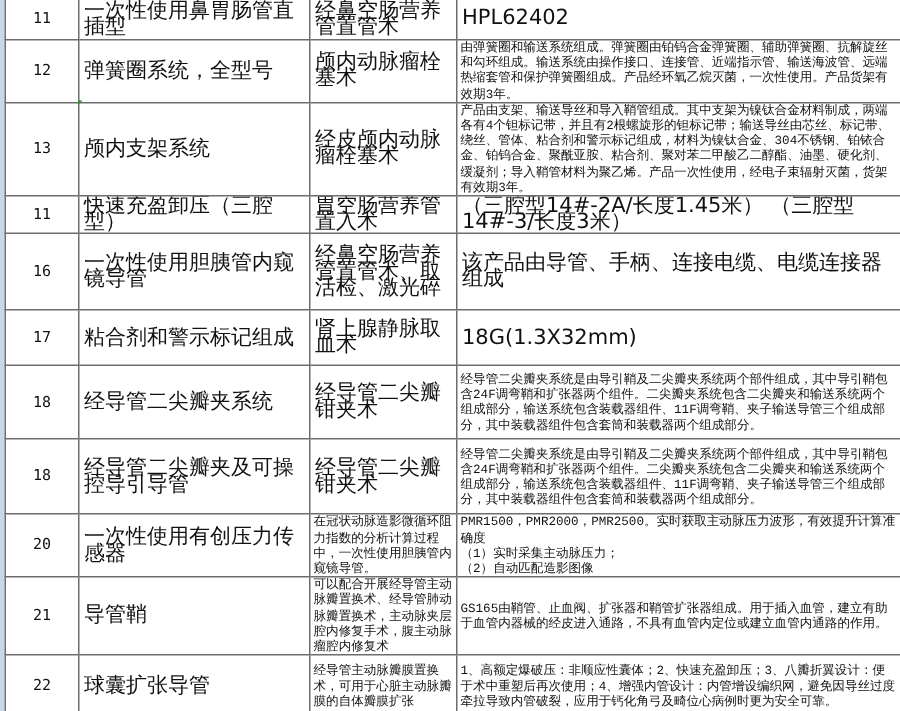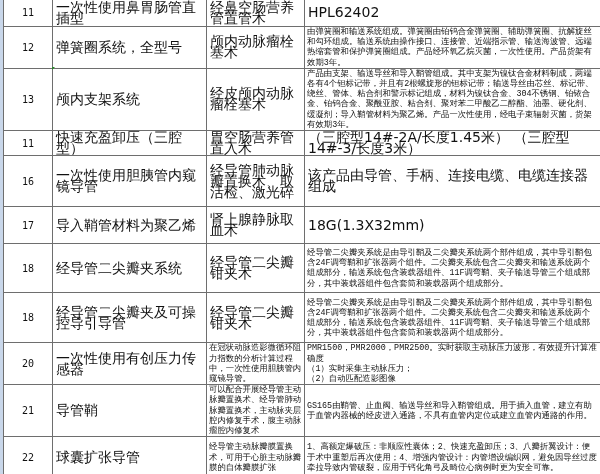--- a/index.html
+++ b/index.html
@@ -47,26 +47,26 @@
       </tr>
       <tr style="height: 25px;">
         <td class="num">11</td>
         <td class="thick-v">快速充盈卸压（三腔型）</td>
         <td>胃空肠营养管置入术</td>
         <td class="thick-v">（三腔型14#-2A/长度1.45米）  （三腔型14#-3/长度3米）</td>
       </tr>
       <tr style="height: 51px;">
         <td class="num">16</td>
         <td class="thick-v">一次性使用胆胰管内窥镜导管</td>
-        <td>经导管肺动脉瓣置换术、取活检、激光碎</td>
+        <td>经鼻空肠营养管置管术、取活检、激光碎</td>
         <td class="thick-v">该产品由导管、手柄、连接电缆、电缆连接器组成</td>
       </tr>
       <tr style="height: 37px; margin-left: 31px;">
         <td class="num">17</td>
-        <td class="thick-v">导入鞘管材料为聚乙烯</td>
+        <td class="thick-v">粘合剂和警示标记组成</td>
         <td>肾上腺静脉取血术</td>
         <td class="thick-v">18G(1.3X32mm)</td>
       </tr>
       <tr style="height: 49px;">
         <td class="num">18</td>
         <td class="thick-v">经导管二尖瓣夹系统</td>
         <td>经导管二尖瓣钳夹术</td>
         <td class="desc thick-v">经导管二尖瓣夹系统是由导引鞘及二尖瓣夹系统两个部件组成，其中导引鞘包含24F调弯鞘和扩张器两个组件。二尖瓣夹系统包含二尖瓣夹和输送系统两个组成部分，输送系统包含装载器组件、11F调弯鞘、夹子输送导管三个组成部分，其中装载器组件包含套筒和装载器两个组成部分。</td>
       </tr>
       <tr style="height: 50px;">
@@ -78,21 +78,21 @@
       <tr style="height: 40px;">
         <td class="num">20</td>
         <td class="thick-v">一次性使用有创压力传感器</td>
         <td class="desc">在冠状动脉造影微循环阻力指数的分析计算过程中，一次性使用胆胰管内窥镜导管。</td>
         <td class="desc thick-v">PMR1500，PMR2000，PMR2500。实时获取主动脉压力波形，有效提升计算准确度<br>（1）实时采集主动脉压力；<br>（2）自动匹配造影图像</td>
       </tr>
       <tr style="height: 40px;">
         <td class="num">21</td>
         <td class="thick-v">导管鞘</td>
         <td class="desc">可以配合开展经导管主动脉瓣置换术、经导管肺动脉瓣置换术，主动脉夹层腔内修复手术，腹主动脉瘤腔内修复术</td>
-        <td class="desc thick-v">GS165由鞘管、止血阀、输送导丝和导入鞘管组成。用于插入血管，建立有助于血管内器械的经皮进入通路，不具有血管内定位或建立血管内通路的作用。</td>
+        <td class="desc thick-v">GS165由鞘管、止血阀、扩张器和鞘管扩张器组成。用于插入血管，建立有助于血管内器械的经皮进入通路，不具有血管内定位或建立血管内通路的作用。</td>
       </tr>
       <tr style="height: 42px;">
         <td class="num">22</td>
         <td class="thick-v">球囊扩张导管</td>
         <td class="desc">经导管主动脉瓣膜置换术，可用于心脏主动脉瓣膜的自体瓣膜扩张</td>
         <td class="desc thick-v">1、高额定爆破压：非顺应性囊体；2、快速充盈卸压；3、八瓣折翼设计：便于术中重塑后再次使用；4、增强内管设计：内管增设编织网，避免因导丝过度牵拉导致内管破裂，应用于钙化角弓及畸位心病例时更为安全可靠。</td>
       </tr>
     </tbody>
 </table>
 <div class="marker"></div>

